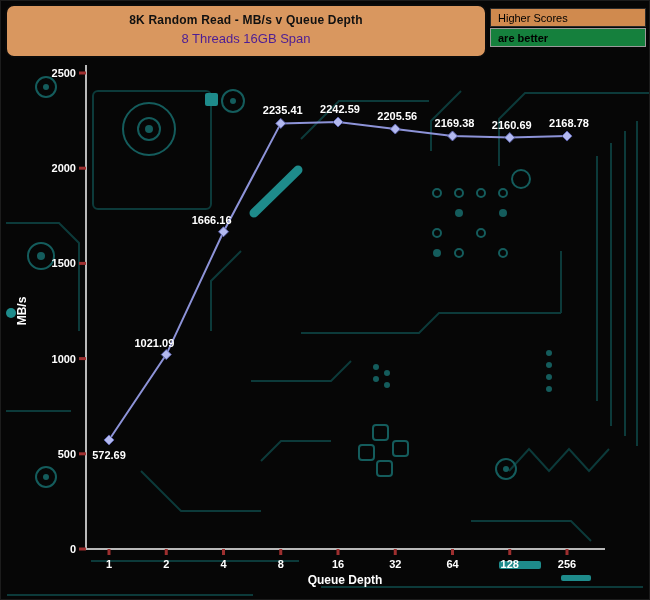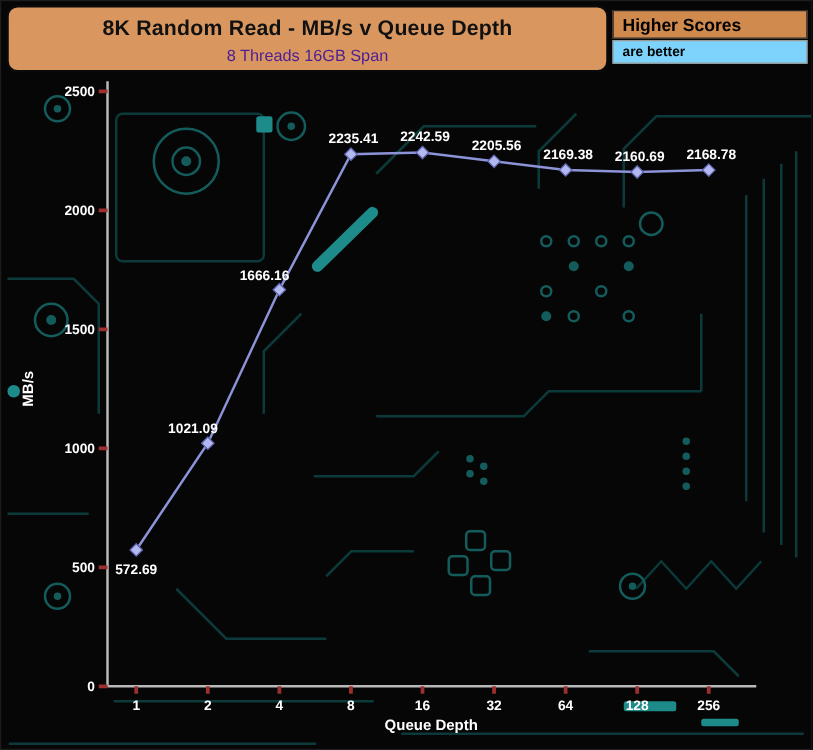--- a/index.html
+++ b/index.html
@@ -7,29 +7,29 @@
     position:relative;width:650px;height:600px;overflow:hidden;
     background:#060606;font-family:"Liberation Sans",sans-serif;
     box-sizing:border-box;border:1px solid #1c1c1c;
   }
   .layer{position:absolute;left:0;top:0;}
   .header-box{
     position:absolute;left:4px;top:3px;width:478px;height:50px;
     background:#d9975f;border:2px solid #0a0a0a;border-radius:9px;
     text-align:center;color:#111;z-index:3;
   }
-  .header-title{font-size:17px;font-weight:bold;margin-top:7px;letter-spacing:.2px;}
+  .header-title{font-size:12px;font-weight:bold;margin-top:7px;letter-spacing:.2px;}
   .header-subtitle{font-size:13px;margin-top:4px;color:#4c1d95;}
   .badge{position:absolute;left:489px;top:7px;width:156px;z-index:3;}
   .badge-top{
-    background:#d08a4e;color:#000;font-weight:bold;font-size:14px;
+    background:#d08a4e;color:#000;font-weight:normal;font-size:11px;
     padding:3px 7px 2px;border:1px solid #2a2a2a;box-sizing:border-box;
   }
   .badge-bottom{
-    background:#7dd3fc;color:#000;font-weight:bold;font-size:11px;
+    background:#15803d;color:#000;font-weight:bold;font-size:11px;
     padding:3px 7px 2px;margin-top:1px;border:1px solid #9a9a9a;box-sizing:border-box;
   }
   svg text{font-family:"Liberation Sans",sans-serif;}
 </style>
 </head>
 <body>
 
 <div class="stage">
 
   <svg class="layer" width="650" height="600" viewBox="0 0 650 600" aria-hidden="true">

